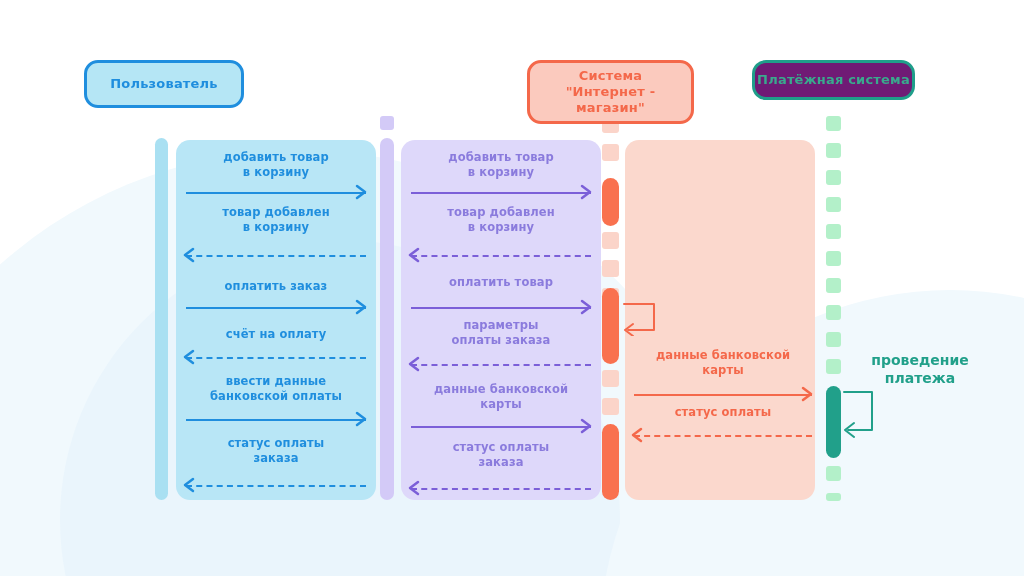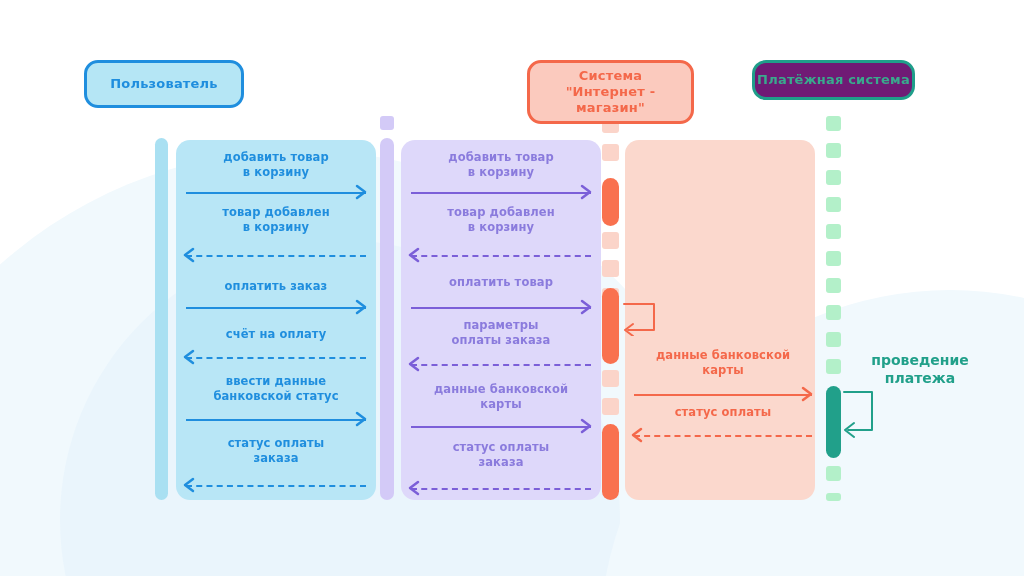--- a/index.html
+++ b/index.html
@@ -174,21 +174,21 @@
       <div class="shaft" style="border-top:2.5px dashed #1f8ede;"></div>
       <svg class="arrow-head" style="left:-4px;top:-8px;" width="14" height="16" viewBox="0 0 14 16">
           <path d="M11 2 L3 8 L11 14" fill="none" stroke="#1f8ede" stroke-width="2.5" stroke-linecap="round" stroke-linejoin="round"></path>
         </svg>
     </div>
   </div>
 
   <div class="msg" style="left:186px;top:374px;width:180px;height:46px;">
     <div class="msg-label" style="top:0;color:#1f8ede;">
       <div>ввести данные</div>
-      <div>банковской статус</div>
+      <div>банковской оплаты</div>
     </div>
     <div class="msg-line" style="top:45px;">
       <div class="shaft" style="border-top:2.5px solid #1f8ede;"></div>
       <svg class="arrow-head" style="right:-2px;top:-8px;" width="14" height="16" viewBox="0 0 14 16">
           <path d="M3 2 L11 8 L3 14" fill="none" stroke="#1f8ede" stroke-width="2.5" stroke-linecap="round" stroke-linejoin="round"></path>
         </svg>
     </div>
   </div>
 
   <div class="msg" style="left:186px;top:436px;width:180px;height:46px;">

